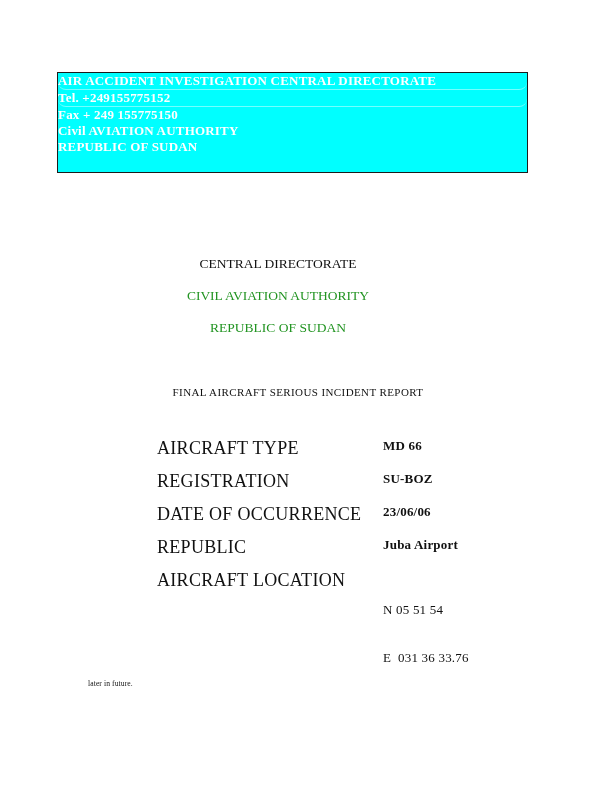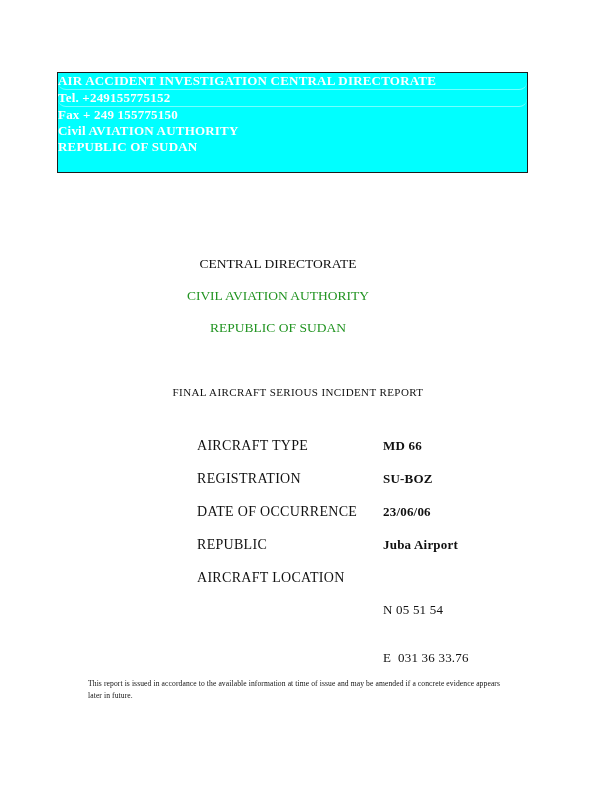--- a/index.html
+++ b/index.html
@@ -66,24 +66,23 @@
   
   .detail-row { position: absolute; left: 0; width: 612px; }
   .r1 { top: 438px; }
   .r2 { top: 471px; }
   .r3 { top: 504px; }
   .r4 { top: 537px; }
   .r5 { top: 570px; }
   .dl {
     position: absolute;
     left: 157px;
-    font-size: 14px;
+    font-size: 18px;
     letter-spacing: 0.3px;
     white-space: nowrap;
-    margin-left: 40px;
   }
   .dv {
     position: absolute;
     left: 383px;
     font-size: 13px;
     font-weight: 700;
     letter-spacing: 0.2px;
     white-space: pre;
   }
   .dv-plain { font-weight: 400; }
@@ -137,17 +136,16 @@
   </div>
   <div class="detail-row r5">
     <span class="dl">AIRCRAFT LOCATION</span>
     <span class="dv dv-plain">
       <div>N 05 51 54</div>
       <div>E  031 36 33.76</div>
     </span>
   </div>
 
   <div class="fn fn-black">
-    <div>This report is issued in accordance to the available information at time of issue and may be amended if a concrete evidence appears</div>
     <div>later in future.</div>
   </div>
 
 </div>
 
 </body></html>

